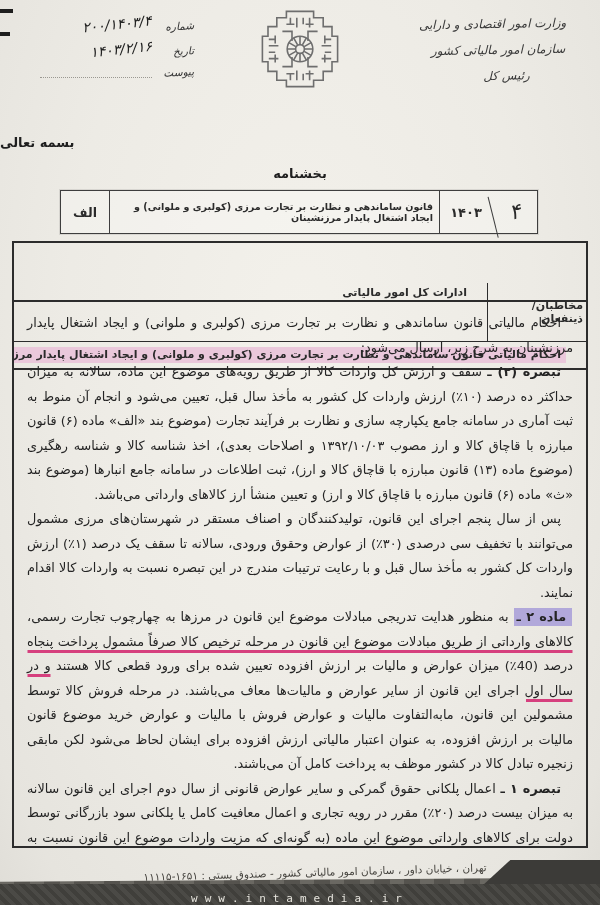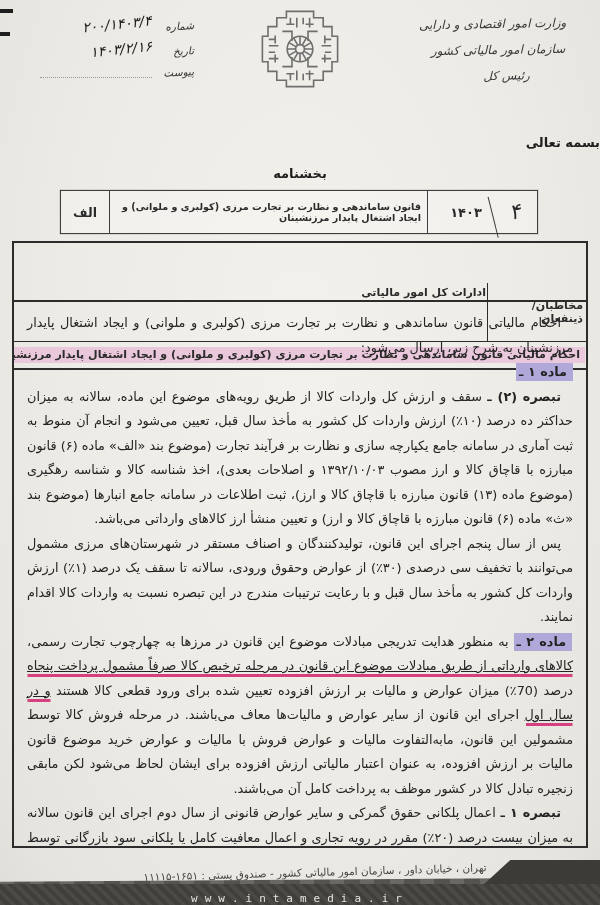--- a/index.html
+++ b/index.html
@@ -16,46 +16,46 @@
   .emblem{position:absolute;top:8px;left:50%;transform:translateX(-50%);}
   .meta{position:absolute;top:16px;left:16px;width:178px;font-size:10.5px;color:#333;}
   .meta-row{display:flex;align-items:flex-end;justify-content:flex-start;gap:8px;margin-bottom:9px;}
   .meta-label{font-style:italic;min-width:34px;text-align:right;transform:rotate(-3deg);}
   .meta-value{font-size:14px;font-style:italic;letter-spacing:1px;transform:rotate(-6deg);white-space:nowrap;color:#222;}
   .dotline{display:inline-block;width:112px;border-bottom:1.5px dotted #9a9891;height:10px;}
   .artifact{position:absolute;background:#1e1e1e;}
   .a1{top:9px;left:0;width:13px;height:4px;}
   .a2{top:32px;left:0;width:10px;height:4px;}
   
-  .basmala{position:absolute;top:135px;left:0;right:0;text-align:right;font-weight:bold;font-size:13px;color:#1f1f1f;padding-left:31px;}
+  .basmala{position:absolute;top:135px;left:0;right:0;text-align:left;font-weight:bold;font-size:13px;color:#1f1f1f;}
   .doctype{position:absolute;top:166px;left:0;right:0;text-align:center;font-weight:bold;font-size:13px;color:#1f1f1f;}
   
   .cls{position:absolute;top:190px;right:62px;left:60px;height:42px;display:flex;
     border:1.6px solid #3e3e3e;background:rgba(255,255,255,.25);box-shadow:0 0 0 1px rgba(60,60,60,.12);}
   .cls-cell{display:flex;align-items:center;justify-content:center;border-left:1.6px solid #3e3e3e;}
   .cls-mark{width:44px;font-size:21px;font-style:italic;transform:rotate(-14deg);color:#2a2a2a;}
-  .cls-year{width:52px;font-weight:bold;font-size:13px;padding-left:12px;}
+  .cls-year{width:52px;font-weight:bold;font-size:13px;}
   .cls-title{flex:1;font-weight:bold;font-size:9.6px;letter-spacing:-.2px;padding:6px 6px;}
   .cls-letter{width:48px;font-weight:bold;font-size:12.5px;border-left:none;}
   
   .info{position:absolute;top:241px;right:12px;left:12px;border:2px solid #2c2c2c;}
   .info-row{display:flex;min-height:26px;}
   .info-row+.info-row{border-top:1.6px solid #2c2c2c;}
   .info-h{width:92px;border-left:1.6px solid #2c2c2c;display:flex;align-items:center;justify-content:center;
     font-weight:bold;font-size:11px;padding:16px 3px;margin-top:40px;}
-  .info-v{flex:1;display:flex;align-items:center;font-weight:bold;font-size:11px;padding:2px 1px;white-space:nowrap;overflow:hidden;}
+  .info-v{flex:1;display:flex;align-items:center;font-weight:bold;font-size:11px;padding:2px 20px;white-space:nowrap;overflow:hidden;}
   .hl-pink{background:#eac8db;padding:1px 5px 2px 5px;letter-spacing:-.2px;}
   
   .bodybox{position:absolute;top:300px;right:12px;left:12px;bottom:57px;border:2px solid #2c2c2c;
     padding:9px 13px 4px 13px;font-size:12.8px;line-height:24.5px;text-align:justify;overflow:hidden;color:#242424;}
   .bodybox p{margin:0;}
   .pind{text-indent:12px;}
   .hl-purple{background:#b1a8da;padding:1px 6px 2px 3px;font-weight:bold;}
   .lbl{font-weight:bold;}
-  .u-pink{box-shadow:0 3.5px 0 -0.5px #d6407e;padding-bottom:1px;text-decoration:underline;}
+  .u-pink{box-shadow:0 3.5px 0 -0.5px #d6407e;padding-bottom:1px;}
   
   .addr{position:absolute;bottom:27px;left:30px;right:0;text-align:center;font-size:10.5px;color:#46443f;
     transform:rotate(-1.6deg);letter-spacing:.2px;}
   .strip{position:absolute;bottom:19px;left:0;width:505px;height:6px;
     background:repeating-linear-gradient(90deg,#6a6862 0 14px,#55534e 14px 30px);transform:rotate(-.4deg);}
   .poly{position:absolute;bottom:19px;right:0;width:118px;height:26px;background:#3c3b38;
     clip-path:polygon(24% 0,100% 0,100% 100%,0 100%);}
   .band{position:absolute;bottom:0;left:0;right:0;height:21px;display:flex;align-items:flex-end;justify-content:center;
     background:repeating-linear-gradient(45deg,#4b4a46 0 4px,#403f3b 4px 8px);
     color:#e6e4dd;font-size:11px;letter-spacing:7px;direction:ltr;font-family:"DejaVu Sans Mono",monospace;}
@@ -122,33 +122,30 @@
     </div>
     <div class="info-row">
       <div class="info-v">
         <span class="hl-pink">احکام مالیاتی قانون ساماندهی و نظارت بر تجارت مرزی (کولبری و ملوانی) و ایجاد اشتغال پایدار مرزنشینان</span>
       </div>
     </div>
   </div>
 
   <div class="bodybox">
     <p class="pind">احکام مالیاتی قانون ساماندهی و نظارت بر تجارت مرزی (کولبری و ملوانی) و ایجاد اشتغال پایدار مرزنشینان به شرح زیر، ارسال می‌شود:</p>
-    <p>
-      <span class="hl-purple">ماده ۱ ـ</span>
-    </p>
     <p class="pind">
       <span class="lbl">تبصره (۲) ـ</span>
       <span>سقف و ارزش کل واردات کالا از طریق رویه‌های موضوع این ماده، سالانه به میزان حداکثر ده درصد (۱۰٪) ارزش واردات کل کشور به مأخذ سال قبل، تعیین می‌شود و انجام آن منوط به ثبت آماری در سامانه جامع یکپارچه سازی و نظارت بر فرآیند تجارت (موضوع بند «الف» ماده (۶) قانون مبارزه با قاچاق کالا و ارز مصوب ۱۳۹۲/۱۰/۰۳ و اصلاحات بعدی)، اخذ شناسه کالا و شناسه رهگیری (موضوع ماده (۱۳) قانون مبارزه با قاچاق کالا و ارز)، ثبت اطلاعات در سامانه جامع انبارها (موضوع بند «ث» ماده (۶) قانون مبارزه با قاچاق کالا و ارز) و تعیین منشأ ارز کالاهای وارداتی می‌باشد.</span>
     </p>
     <p class="pind">پس از سال پنجم اجرای این قانون، تولیدکنندگان و اصناف مستقر در شهرستان‌های مرزی مشمول می‌توانند با تخفیف سی درصدی (۳۰٪) از عوارض وحقوق ورودی، سالانه تا سقف یک درصد (۱٪) ارزش واردات کل کشور به مأخذ سال قبل و با رعایت ترتیبات مندرج در این تبصره نسبت به واردات کالا اقدام نمایند.</p>
     <p>
       <span class="hl-purple">ماده ۲ ـ</span>
       <span>به منظور هدایت تدریجی مبادلات موضوع این قانون در مرزها به چهارچوب تجارت رسمی، </span>
       <span class="u-pink">کالاهای وارداتی از طریق مبادلات موضوع این قانون در مرحله ترخیص کالا صرفاً مشمول پرداخت پنجاه</span>
-      <span> درصد (70٪) میزان عوارض و مالیات بر ارزش افزوده تعیین شده برای ورود قطعی کالا هستند </span>
+      <span> درصد (40٪) میزان عوارض و مالیات بر ارزش افزوده تعیین شده برای ورود قطعی کالا هستند </span>
       <span class="u-pink">و در سال اول</span>
       <span> اجرای این قانون از سایر عوارض و مالیات‌ها معاف می‌باشند. در مرحله فروش کالا توسط مشمولین این قانون، مابه‌التفاوت مالیات و عوارض فروش با مالیات و عوارض خرید موضوع قانون مالیات بر ارزش افزوده، به عنوان اعتبار مالیاتی ارزش افزوده برای ایشان لحاظ می‌شود لکن مابقی زنجیره تبادل کالا در کشور موظف به پرداخت کامل آن می‌باشند.</span>
     </p>
     <p class="pind">
       <span class="lbl">تبصره ۱ ـ</span>
       <span>اعمال پلکانی حقوق گمرکی و سایر عوارض قانونی از سال دوم اجرای این قانون سالانه به میزان بیست درصد (۲۰٪) مقرر در رویه تجاری و اعمال معافیت کامل یا پلکانی سود بازرگانی توسط دولت برای کالاهای وارداتی موضوع این ماده (به گونه‌ای که مزیت واردات موضوع این قانون نسبت به رویه واردات</span>
     </p>
   </div>
 
   <div class="addr">تهران ، خیابان داور ، سازمان امور مالیاتی کشور - صندوق پستی : ۱۶۵۱-۱۱۱۱۵</div>

